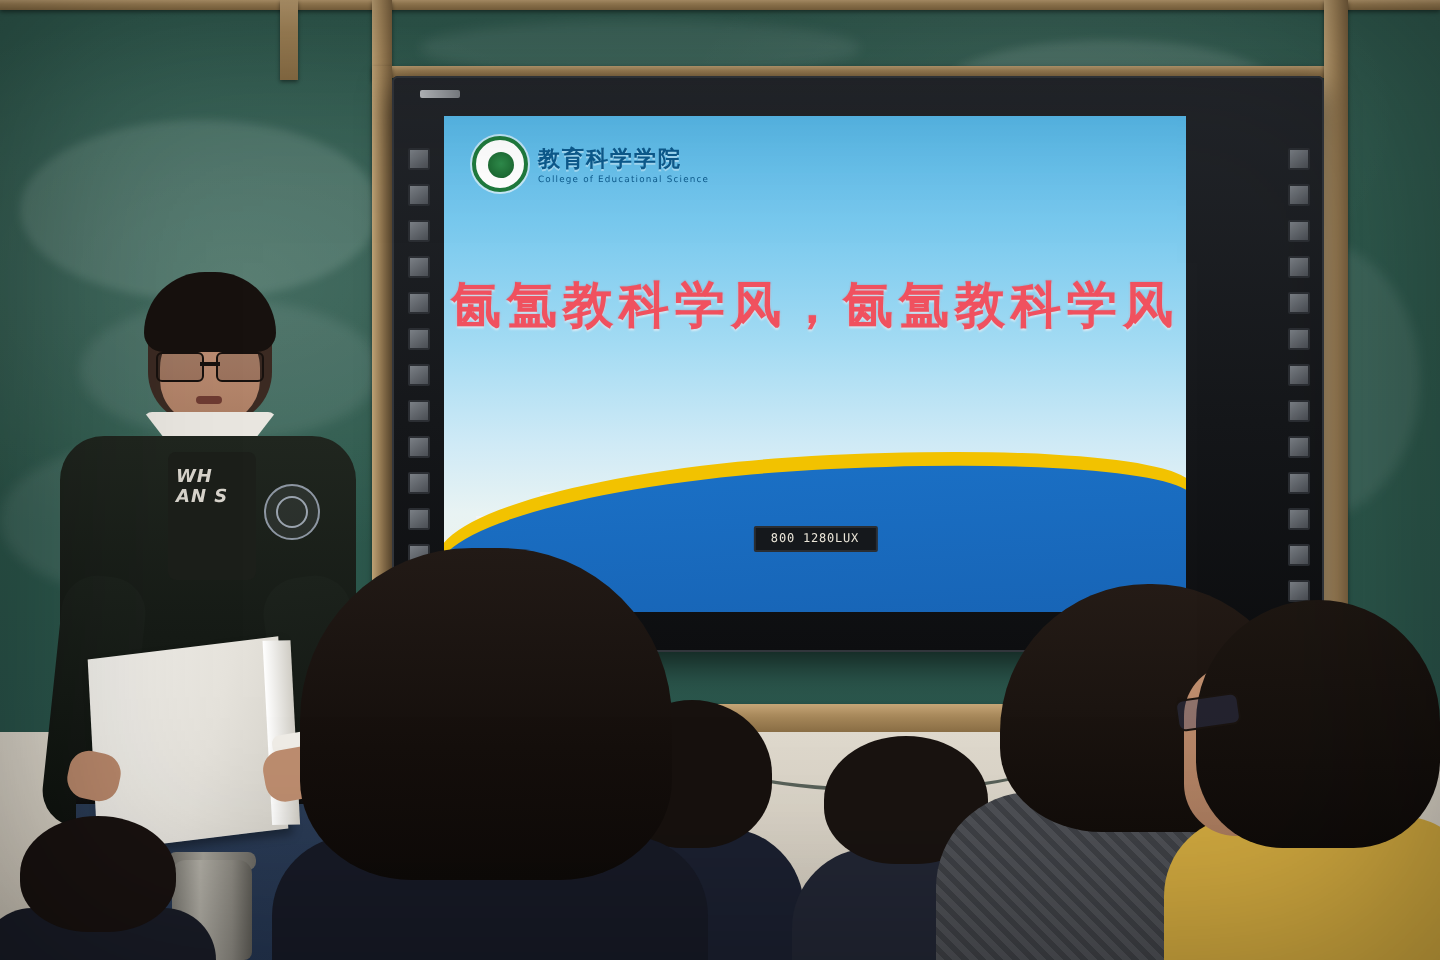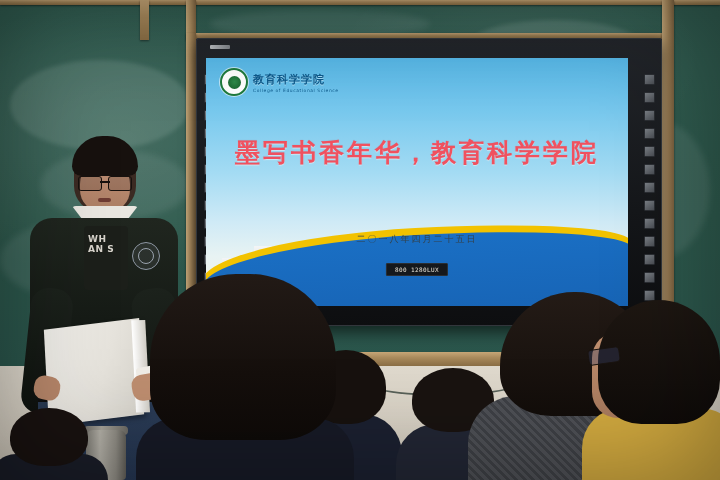--- a/index.html
+++ b/index.html
@@ -52,21 +52,21 @@
   .ir-col.left{left:8px;}
   .ir-col.right{right:8px;}
   .ir-dot{
     width:9px;height:9px;margin-bottom:7px;
     background:linear-gradient(145deg,#7a7f85,#4a4e54);
     border:1px solid #2b2e33;border-radius:1px;
   }
 
   
   .slide{
-    position:absolute;left:10px;top:20px;width:422px;height:248px;
+    position:absolute;left:26px;top:20px;width:371px;height:248px;
     overflow:hidden;background:#8fd0f2;
   }
   .sky{
     position:absolute;inset:0;
     background:linear-gradient(180deg,
       #57b8e8 0%, #79c9ee 22%, #a3dbf3 46%, #cfeaf6 66%, #e8f3f3 80%, #eef2ec 92%, #e7eee6 100%);
   }
   
   .photo{
     position:absolute;left:0;right:0;bottom:0;height:86px;overflow:hidden;
@@ -161,21 +161,21 @@
   .cable{
     position:absolute;left:352px;top:372px;width:180px;height:22px;
     border-bottom:2px solid #2c3a33;border-radius:0 0 60% 60%/0 0 100% 100%;
     opacity:.75;
   }
 
   .person{position:absolute;}
   .hair{background:#140f0d;}
 
   
-  #speaker{left:28px;top:138px;width:150px;height:342px;}
+  #speaker{left:28px;top:138px;width:150px;height:342px;font-style:italic;}
   .sp-head{
     position:absolute;left:46px;top:0;width:62px;height:74px;
     background:#3b2a22;border-radius:30px 30px 26px 26px;
   }
   .sp-face{
     position:absolute;left:52px;top:22px;width:50px;height:52px;
     background:linear-gradient(180deg,#c19277,#ab7d63);
     border-radius:24px 24px 22px 22px;
   }
   .sp-hair{
@@ -397,22 +397,21 @@
       <div class="logo-wrap">
         <div class="logo-mark">
           <div class="logo-inner"></div>
         </div>
         <div>
           <div class="logo-cn">教育科学学院</div>
           <div class="logo-en">College of Educational Science</div>
         </div>
       </div>
 
-      <div class="slide-title">墨写书香年华，教育科学学院</div>
-      <div class="slide-date">二〇一八年四月二十五日</div>
+      <div class="slide-title">氤氲教科学风，氤氲教科学风</div>
 
       <div class="osd">800 1280LUX</div>
     </div>
 
     <div class="brand">鸿合HiteVision</div>
   </div>
 
   <div class="person" id="speaker">
     <div class="sp-head"></div>
     <div class="sp-face"></div>

